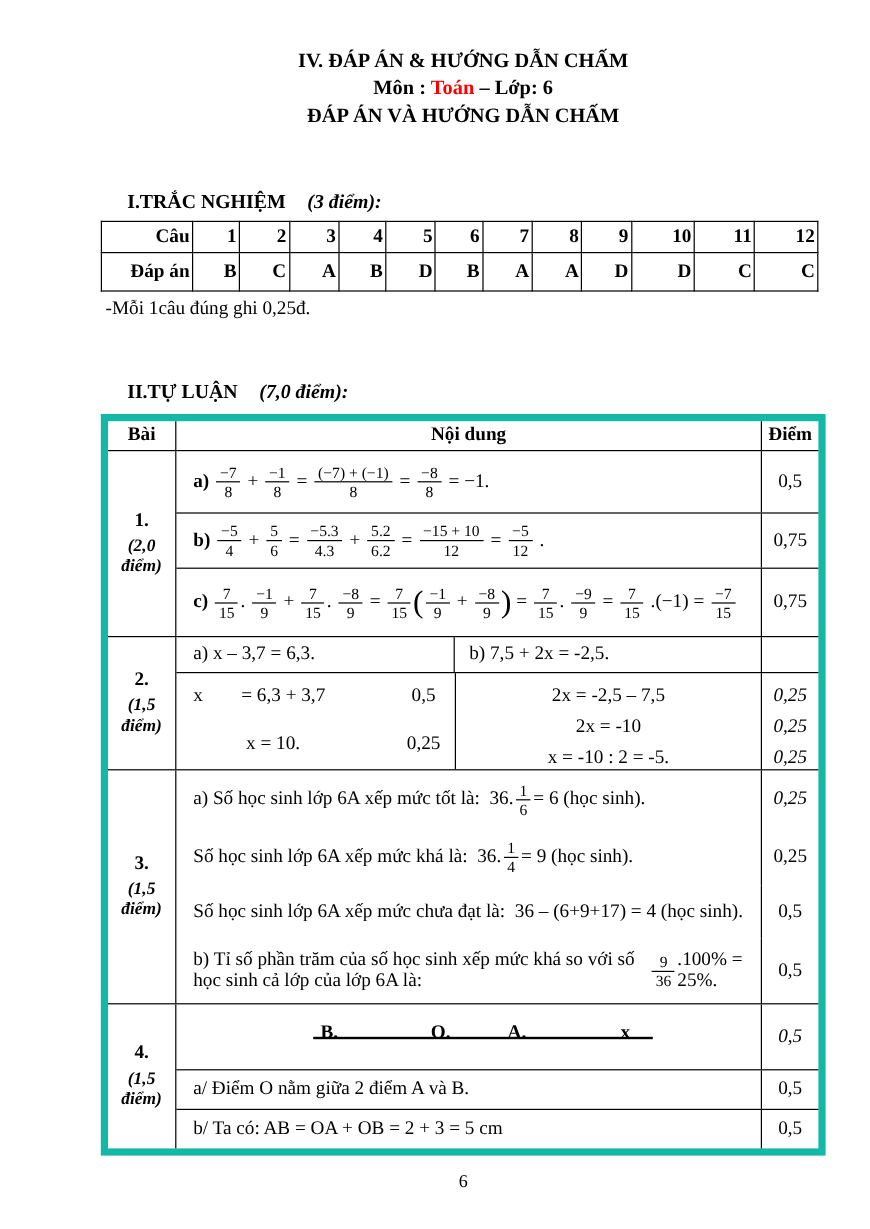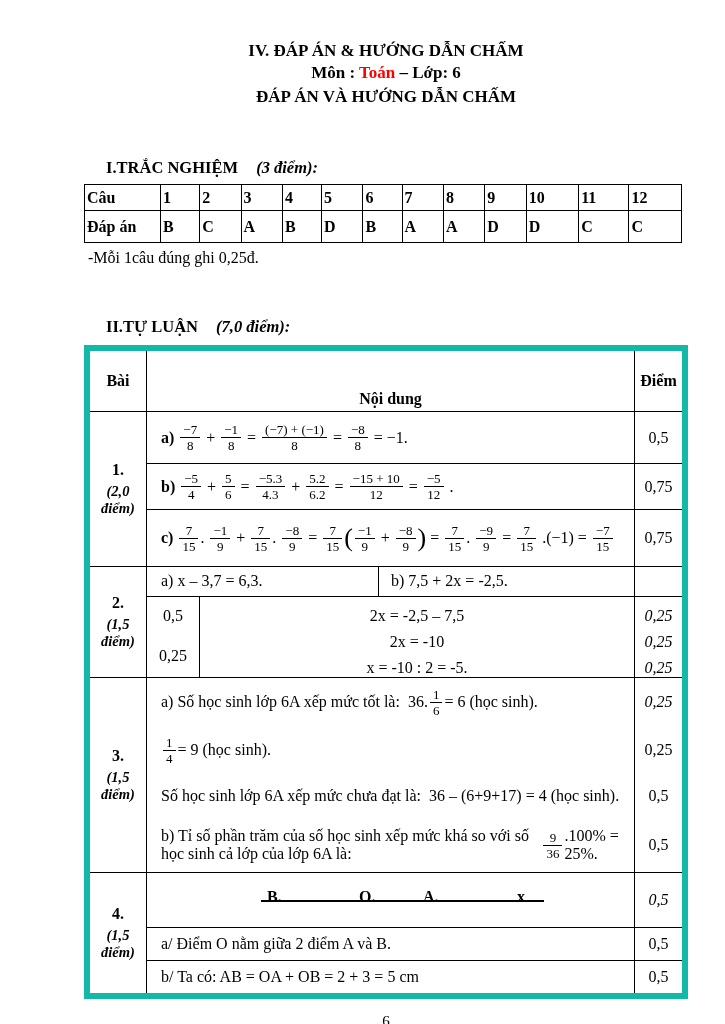--- a/index.html
+++ b/index.html
@@ -18,21 +18,21 @@
   .doc-header .subtitle { margin-top:2px; }
   .red { color:#ff0000; }
 
   
   .sec-heading { margin:50px 0 6px 22px; font-weight:bold; font-size:16.5px; }
   .sec-heading .note { font-style:italic;padding-left:14px; }
 
   
   table.mc-table { border-collapse:collapse; width:598px; margin-top:4px; }
   table.mc-table td {
-    border:1px solid #000; text-align:left; font-weight:bold;
+    border:1px solid #000; text-align:right; font-weight:bold;
     font-size:16px; padding:0 2px;
   }
   table.mc-table tr.q-row td { height:26px; }
   table.mc-table tr.a-row td { height:32px; }
   table.mc-table td.mc-first { width:76px; }
 
   .mc-note { margin:6px 0 0 4px; font-size:16px; }
 
   
   .etable { width:604px; border:6px solid #14b8a6; margin-top:8px; font-size:16px; }
@@ -53,21 +53,21 @@
   .sub-score {
     width:48px; flex:0 0 48px; border-left:1px solid #000;
     display:flex; align-items:center; justify-content:center; text-align:center;
   }
   .it { font-style:italic; }
 
   
   .ehead { font-weight:bold; }
   .ehead .hcell { display:flex; align-items:center; justify-content:center; padding:3px 0; }
   .ehead .h-bai { width:57px; flex:0 0 57px; border-right:1px solid #000; }
-  .ehead .h-mid { flex:1;margin-top:36px; }
+  .ehead .h-mid { flex:1; }
   .ehead .h-diem { width:48px; flex:0 0 48px; border-left:1px solid #000; }
 
   
   .frac {
     display:inline-block; text-align:center; vertical-align:middle;
     font-size:13px; line-height:15px; margin:0 2px;
   }
   .frac .fnum { display:block; border-bottom:1px solid #000; padding:0 3px; }
   .frac .fden { display:block; padding:0 3px; }
   .mbold { font-weight:bold; }
@@ -238,20 +238,24 @@
         <div class="bai-num">2.</div>
         <div class="bai-pts">(1,5 điểm)</div>
       </div>
       <div class="cell-body">
         <div class="subrow min30">
           <div class="b2-head-left">a) x – 3,7 = 6,3.</div>
           <div class="b2-head-right">b) 7,5 + 2x = -2,5.</div>
           <div class="sub-score"></div>
         </div>
         <div class="subrow">
+          <div class="b2-left-lines">
+            <div class="pre">x        = 6,3 + 3,7</div>
+            <div class="gap24 b2l2">x = 10.</div>
+          </div>
           <div class="b2-left-scores">
             <div>0,5</div>
             <div class="gap24">0,25</div>
           </div>
           <div class="b2-right-lines">
             <div>2x = -2,5 – 7,5</div>
             <div class="gap8">2x = -10</div>
             <div class="gap8">x = -10 : 2 = -5.</div>
           </div>
           <div class="b2-right-scores">
@@ -272,20 +276,21 @@
         <div class="subrow nb min48">
           <div class="sub-content vcenter" data-math="essay_section.bai3.lines.0.math">
               <span>a) Số học sinh lớp 6A xếp mức tốt là:  36.</span>
               <span class="frac"><span class="fnum">1</span><span class="fden">6</span></span>
               <span>= 6 (học sinh).</span>
             </div>
           <div class="sub-score it">0,25</div>
         </div>
         <div class="subrow nb min48">
           <div class="sub-content vcenter" data-math="essay_section.bai3.lines.1.math">
+              <span>Số học sinh lớp 6A xếp mức khá là:  36.</span>
               <span class="frac"><span class="fnum">1</span><span class="fden">4</span></span>
               <span>= 9 (học sinh).</span>
             </div>
           <div class="sub-score">0,25</div>
         </div>
         <div class="subrow nb min44">
           <div class="sub-content vcenter" data-math="essay_section.bai3.lines.2.math">
               <span>Số học sinh lớp 6A xếp mức chưa đạt là:  36 – (6+9+17) = 4 (học sinh).</span>
             </div>
           <div class="sub-score">0,5</div>

